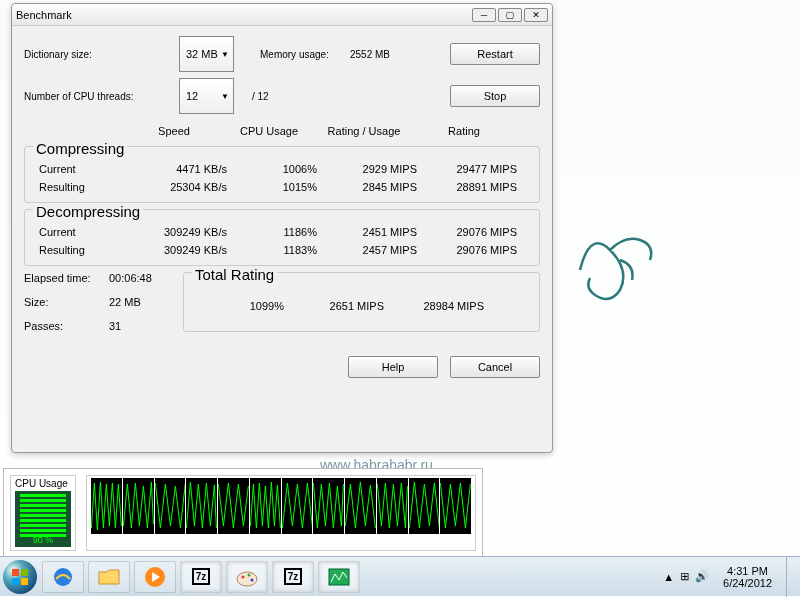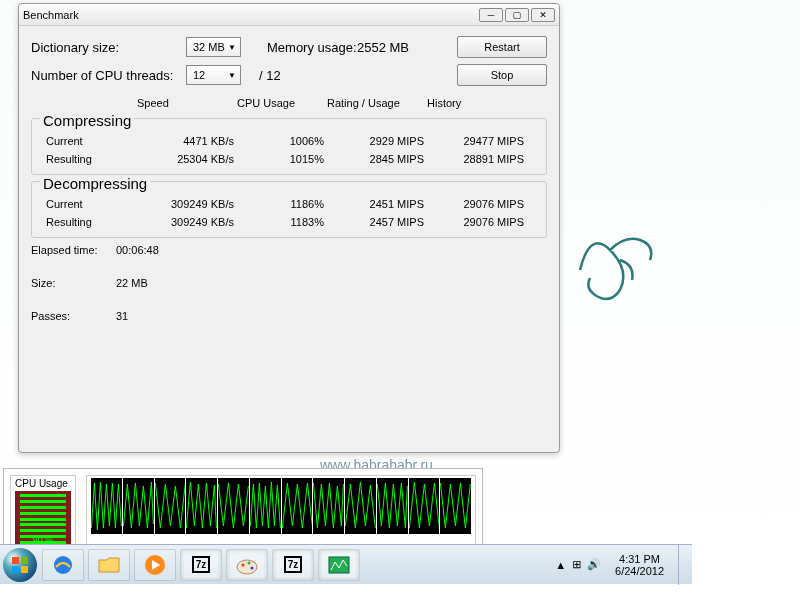--- a/index.html
+++ b/index.html
@@ -1,51 +1,51 @@
 <!DOCTYPE html>
 <html><head>
   <meta charset="utf-8">
   <style>
     *{margin:0;padding:0;box-sizing:border-box;font-family:"Segoe UI",Tahoma,sans-serif;font-size:11px}
     body{width:800px;height:600px;background:#fff;position:relative;overflow:hidden}
     .desktop{position:absolute;inset:0;background:linear-gradient(to bottom,#fafcfc,#fff)}
     .watermark{position:absolute;left:320px;top:457px;color:#7a9aa0;font-size:14px}
     .flourish{position:absolute;left:560px;top:210px;width:120px;height:100px;color:#2d7a7a}
-    .window{position:absolute;left:18px;top:3px;width:542px;height:450px;background:#f0f0f0;border:1px solid #999;border-radius:4px;box-shadow:0 2px 6px rgba(0,0,0,.2)}
+    .window{position:absolute;left:11px;top:3px;width:542px;height:450px;background:#f0f0f0;border:1px solid #999;border-radius:4px;box-shadow:0 2px 6px rgba(0,0,0,.2)}
     .titlebar{height:22px;display:flex;align-items:center;padding:0 4px;background:linear-gradient(#fdfdfd,#e8e8e8);border-bottom:1px solid #ccc;border-radius:4px 4px 0 0}
     .titlebar .title{flex:1;font-size:11px}
     .winbtn{width:24px;height:14px;margin-left:2px;border:1px solid #888;border-radius:2px;background:#eee;display:flex;align-items:center;justify-content:center;font-size:9px;cursor:pointer}
     .content{padding:10px 12px}
     .row{display:flex;align-items:center;margin-bottom:6px}
-    .lbl{font-size:13px}
-    .dd{height:20px;border:1px solid #888;background:linear-gradient(#fff,#eee);display:flex;align-items:center;padding:0 4px 0 6px;font-size:11px;cursor:pointer}
+    .lbl{font-size:10px}
+    .dd{height:36px;border:1px solid #888;background:linear-gradient(#fff,#eee);display:flex;align-items:center;padding:0 4px 0 6px;font-size:11px;cursor:pointer}
     .dd .arr{margin-left:auto;font-size:8px}
     .btn{width:90px;height:22px;border:1px solid #888;border-radius:2px;background:linear-gradient(#fdfdfd,#e6e6e6);text-align:center;line-height:20px;font-size:11px;cursor:pointer}
     .group{border:1px solid #ccc;border-radius:3px;margin:6px 0;padding:4px 8px 6px}
     .group-title{position:relative;top:-11px;background:#f0f0f0;display:inline-block;padding:0 3px;font-size:15px}
     .tbl{display:grid;grid-template-columns:100px 100px 90px 100px 100px;font-size:11px}
-    .tbl .h{text-align:left;padding:3px 6px}
+    .tbl .h{text-align:center;padding:3px 6px}
     .tbl .c{text-align:right;padding:3px 6px}
     .tbl .l{text-align:left;padding:3px 6px}
     .botinfo{display:flex;margin-top:6px}
-    .binfo{display:grid;grid-template-columns:85px 70px;font-size:11px;row-gap:21px}
+    .binfo{display:grid;grid-template-columns:85px 70px;font-size:11px;row-gap:12px}
     .totbox{flex:1;border:1px solid #ccc;border-radius:3px;margin-left:4px;padding:2px 8px 6px}
     .totbox .tr{display:grid;grid-template-columns:90px 100px 100px;text-align:right;font-size:11px;padding:2px}
     .btnrow{display:flex;justify-content:flex-end;gap:12px;margin-top:24px}
     .taskmgr{position:absolute;left:3px;top:468px;width:480px;height:90px;background:#fff;border:1px solid #bbb;display:flex;padding:6px;gap:10px}
     .cpu-box{border:1px solid #ccc;padding:2px 4px}
     .cpu-title{font-size:10px;margin-bottom:2px}
-    .meter{width:56px;height:56px;background:#7f1d1d;position:relative;display:flex;flex-direction:column;justify-content:space-between;align-items:center;padding:2px}
+    .meter{width:56px;height:56px;background:#14532d;position:relative;display:flex;flex-direction:column;justify-content:flex-start;align-items:center;padding:2px}
     .meter .bar{width:90%;height:3px;background:#0f0;margin:1px 0}
     .meter .pct{color:#0f0;font-size:9px;position:absolute;bottom:2px}
     .hist{flex:1;border:1px solid #ccc;padding:2px 4px}
     .cores{display:flex;gap:1px;height:56px}
     .core{flex:1;background:#000;position:relative;overflow:hidden}
     .core svg{position:absolute;inset:0;width:100%;height:100%}
-    .taskbar{position:absolute;left:0;bottom:16px;width:692px;height:40px;background:linear-gradient(#e8f0f5,#cddde8);border-top:1px solid #aac;display:flex;align-items:center}
+    .taskbar{position:absolute;left:0;bottom:4px;width:800px;height:40px;background:linear-gradient(#e8f0f5,#cddde8);border-top:1px solid #aac;display:flex;align-items:center}
     .start{width:40px;height:40px;display:flex;align-items:center;justify-content:center;cursor:pointer}
     .orb{width:34px;height:34px;border-radius:50%;background:radial-gradient(circle at 30% 30%,#fff,#5ab 30%,#147 80%);display:flex;align-items:center;justify-content:center}
     .tbi{width:42px;height:32px;margin:0 2px;border:1px solid rgba(0,0,0,.15);border-radius:2px;display:flex;align-items:center;justify-content:center;cursor:pointer;background:rgba(255,255,255,.2)}
     .tbi.active{background:rgba(255,255,255,.5);box-shadow:inset 0 0 4px rgba(0,0,0,.2)}
     .tray{margin-left:auto;display:flex;align-items:center;padding:0 4px;gap:6px}
     .clock{text-align:center;font-size:10px;line-height:12px;padding:0 8px}
     .showdt{width:10px;height:40px;border-left:1px solid #aac;cursor:pointer}
   </style>
 </head>
 <body>
@@ -84,21 +84,21 @@
         <span class="lbl" style="margin-left:18px">/ 12</span>
         <div style="flex:1"></div>
         <div class="btn">Stop</div>
       </div>
 
       <div class="tbl" style="margin-top:8px">
         <div></div>
         <div class="h">Speed</div>
         <div class="h">CPU Usage</div>
         <div class="h">Rating / Usage</div>
-        <div class="h">History</div>
+        <div class="h">Rating</div>
       </div>
 
       <div class="group">
         <span class="group-title">Compressing</span>
         <div class="tbl" style="margin-top:-8px">
           <div class="l">Current</div>
           <div class="c">4471 KB/s</div>
           <div class="c">1006%</div>
           <div class="c">2929 MIPS</div>
           <div class="c">29477 MIPS</div>
@@ -128,22 +128,34 @@
 
       <div class="botinfo">
         <div class="binfo">
           <span>Elapsed time:</span>
             <span>00:06:48</span>
           <span>Size:</span>
             <span>22 MB</span>
           <span>Passes:</span>
             <span>31</span>
         </div>
-      </div>
-
+        <div class="totbox">
+          <span class="group-title" style="top:-9px">Total Rating</span>
+          <div class="tr" style="margin-top:6px">
+            <div>1099%</div>
+            <div>2651 MIPS</div>
+            <div>28984 MIPS</div>
+          </div>
+        </div>
+      </div>
+
+      <div class="btnrow">
+        <div class="btn">Help</div>
+        <div class="btn">Cancel</div>
+      </div>
     </div>
   </div>
 
   <div class="taskmgr">
     <div class="cpu-box">
       <div class="cpu-title">CPU Usage</div>
       <div class="meter">
         <div class="bar"></div>
           <div class="bar"></div>
           <div class="bar"></div>

